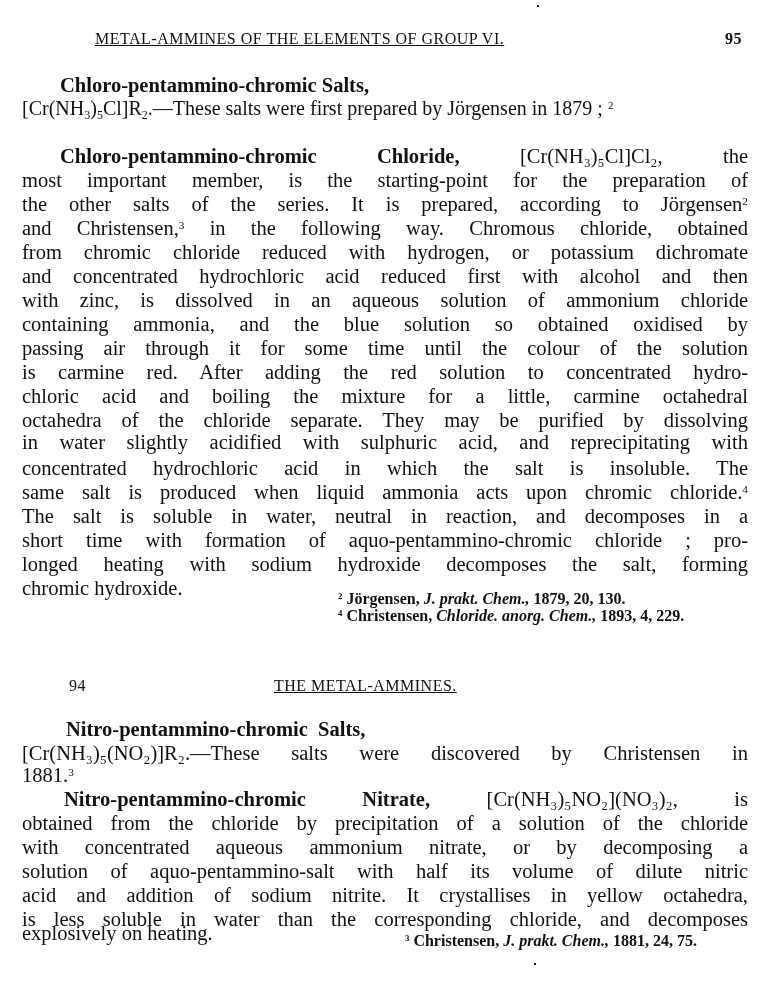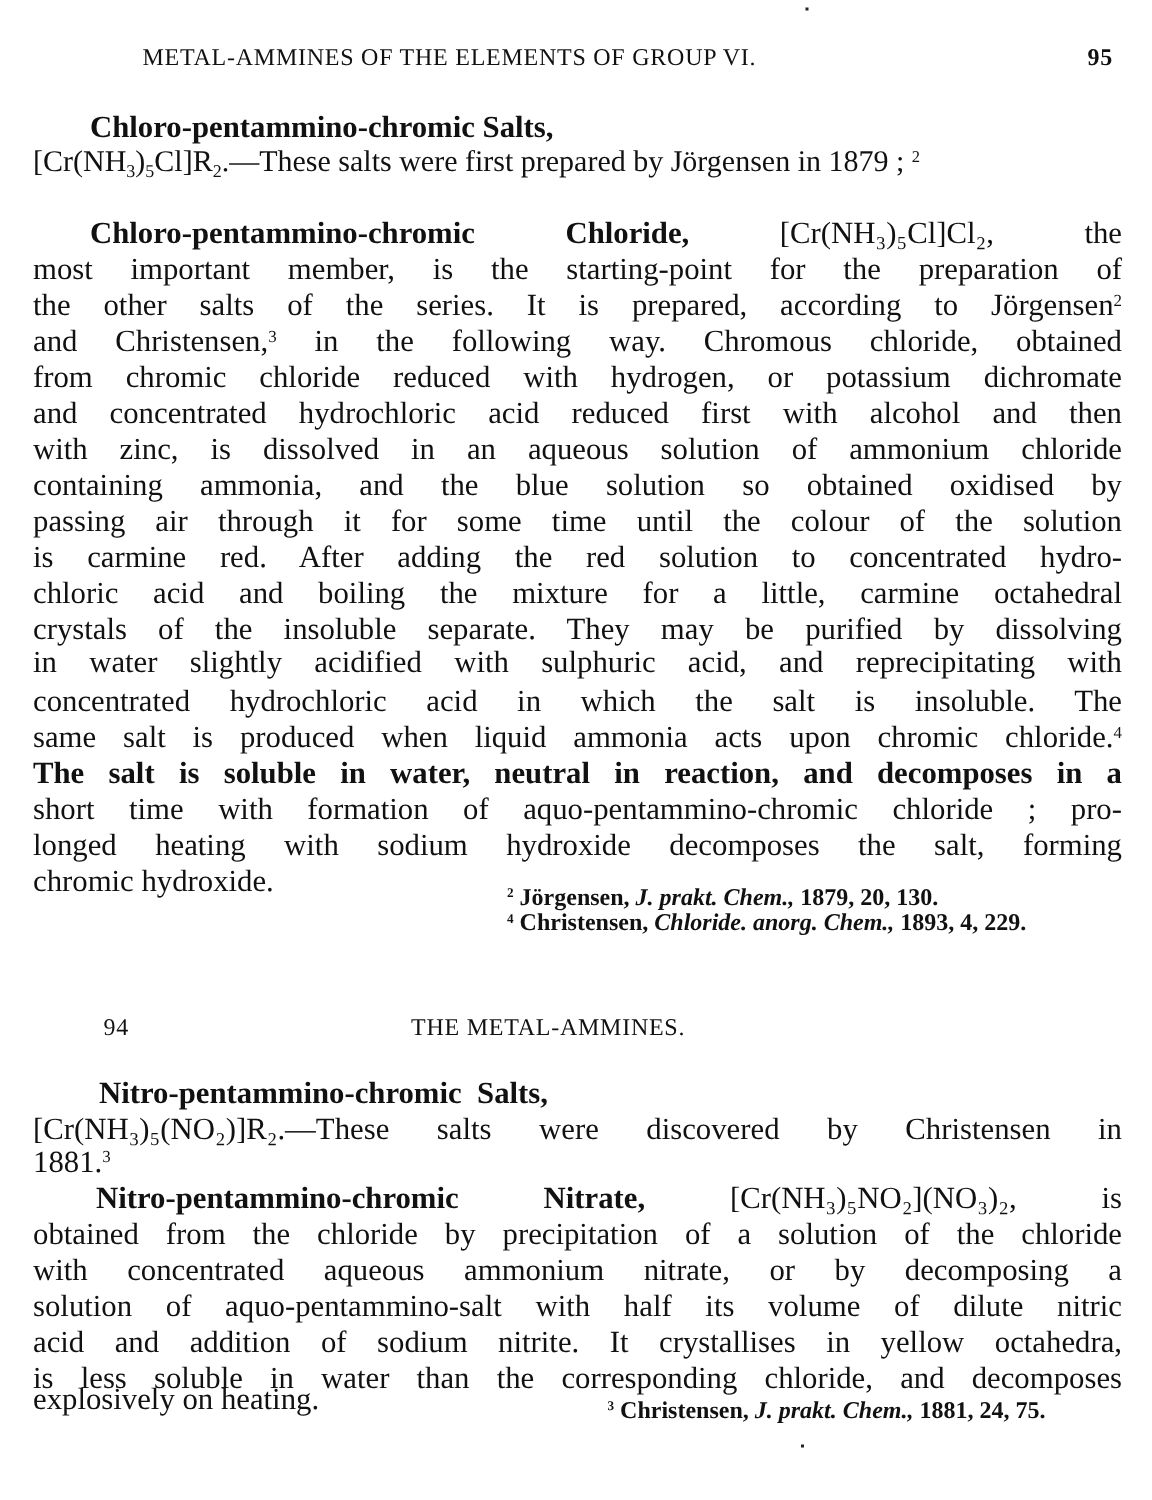--- a/index.html
+++ b/index.html
@@ -13,21 +13,21 @@
   sup { font-size: 0.55em; vertical-align: 0.55em; line-height: 0; }
   .fn { font-size: 16px; line-height: 17px; white-space: nowrap; font-weight: bold; }
   .fn i { font-weight: bold; }
   .dot { position: absolute; width: 2px; height: 2px; background: #222; }
 </style>
 </head>
 <body>
 
 <div class="dot" style="left:537px; top:5px;"></div>
 
-<div class="abs run-header" style="left:95px; top:30px;">METAL-AMMINES OF THE ELEMENTS OF GROUP VI.</div>
+<div class="abs run-header" style="left:95px; top:30px;text-decoration:underline;">METAL-AMMINES OF THE ELEMENTS OF GROUP VI.</div>
 <div class="abs run-header bold" style="left:725px; top:30px;">95</div>
 
 <div class="abs bold" style="left:60px; top:74px; font-size:20.5px;">Chloro-pentammino-chromic Salts,</div>
 <div class="abs" style="left:22px; top:97px; font-size:20px; white-space:nowrap;">
   <span><span>[Cr(NH</span><sub>3</sub><span>)</span><sub>5</sub><span>Cl]R</span><sub>2</sub></span><span>.—These salts were first prepared by Jörgensen in 1879 ;</span>
   <sup>2</sup>
 </div>
 
 <div class="line" style="top:144px;">
   <span style="padding-left:38px" class="bold">Chloro-pentammino-chromic Chloride,</span> <span>[Cr(NH₃)₅Cl]Cl₂,</span> <span>the</span>
@@ -35,36 +35,36 @@
 <div class="line" style="top:168px;">most important member, is the starting-point for the preparation of</div>
 <div class="line" style="top:192px;"><span>the other salts of the series.  It is prepared, according to Jörgensen</span><sup>2</sup></div>
 <div class="line" style="top:216px;"><span>and Christensen,</span><sup>3</sup> <span>in the following way.  Chromous chloride, obtained</span></div>
 <div class="line" style="top:240px;">from chromic chloride reduced with hydrogen, or potassium dichromate</div>
 <div class="line" style="top:264px;">and concentrated hydrochloric acid reduced first with alcohol and then</div>
 <div class="line" style="top:288px;">with zinc, is dissolved in an aqueous solution of ammonium chloride</div>
 <div class="line" style="top:312px;">containing ammonia, and the blue solution so obtained oxidised by</div>
 <div class="line" style="top:336px;">passing air through it for some time until the colour of the solution</div>
 <div class="line" style="top:360px;">is carmine red.  After adding the red solution to concentrated hydro-</div>
 <div class="line" style="top:384px;">chloric acid and boiling the mixture for a little, carmine octahedral</div>
-<div class="line" style="top:408px;">crystals of the insoluble separate.  They may be purified by dissolving</div>
+<div class="line" style="top:408px;">octahedra of the chloride separate.  They may be purified by dissolving</div>
 <div class="line" style="top:430px;">in water slightly acidified with sulphuric acid, and reprecipitating with</div>
 <div class="line" style="top:456px;">concentrated hydrochloric acid in which the salt is insoluble.  The</div>
 <div class="line" style="top:480px;"><span>same salt is produced when liquid ammonia acts upon chromic chloride.</span><sup>4</sup></div>
-<div class="line" style="top:504px;font-weight:bold;">The salt is soluble in water, neutral in reaction, and decomposes in a</div>
+<div class="line" style="top:504px;">The salt is soluble in water, neutral in reaction, and decomposes in a</div>
 <div class="line" style="top:528px;">short time with formation of aquo-pentammino-chromic chloride ;  pro-</div>
 <div class="line" style="top:552px;">longed heating with sodium hydroxide decomposes the salt, forming</div>
 <div class="line last" style="top:576px;">chromic hydroxide.</div>
 
 <div class="abs" style="left:338px; top:590px;">
   <div class="fn"><sup>2</sup> <span>Jörgensen,</span> <i>J. prakt. Chem.,</i> <span>1879, 20, 130.</span></div>
   <div class="fn"><sup>4</sup> <span>Christensen,</span> <i>Chloride. anorg. Chem.,</i> <span>1893, 4, 229.</span></div>
 </div>
 
 <div class="abs run-header" style="left:36px; top:677px;margin-left:33px;">94</div>
-<div class="abs run-header" style="left:274px; top:677px;">THE METAL-AMMINES.</div>
+<div class="abs run-header" style="left:274px; top:677px;text-decoration:underline;">THE METAL-AMMINES.</div>
 
 <div class="abs bold" style="left:66px; top:718px; font-size:20.5px; white-space:pre;">Nitro-pentammino-chromic  Salts,</div>
 <div class="line" style="top:741px;"><span>[Cr(NH₃)₅(NO₂)]R₂</span><span>.—These salts were discovered by Christensen in</span></div>
 <div class="line last" style="top:763px;"><span>1881.</span><sup>3</sup></div>
 
 <div class="line" style="top:787px;">
   <span style="padding-left:42px" class="bold">Nitro-pentammino-chromic Nitrate,</span> <span>[Cr(NH₃)₅NO₂](NO₃)₂,</span> <span>is</span>
 </div>
 <div class="line" style="top:811px;">obtained from the chloride by precipitation of a solution of the chloride</div>
 <div class="line" style="top:835px;">with concentrated aqueous ammonium nitrate, or by decomposing a</div>

